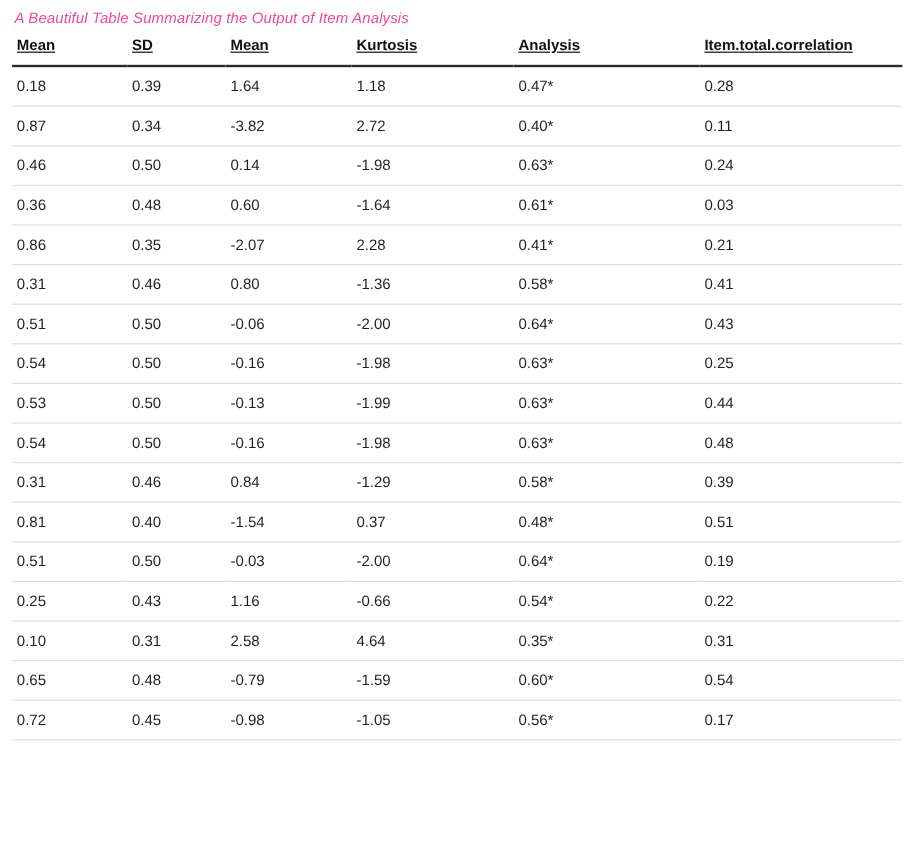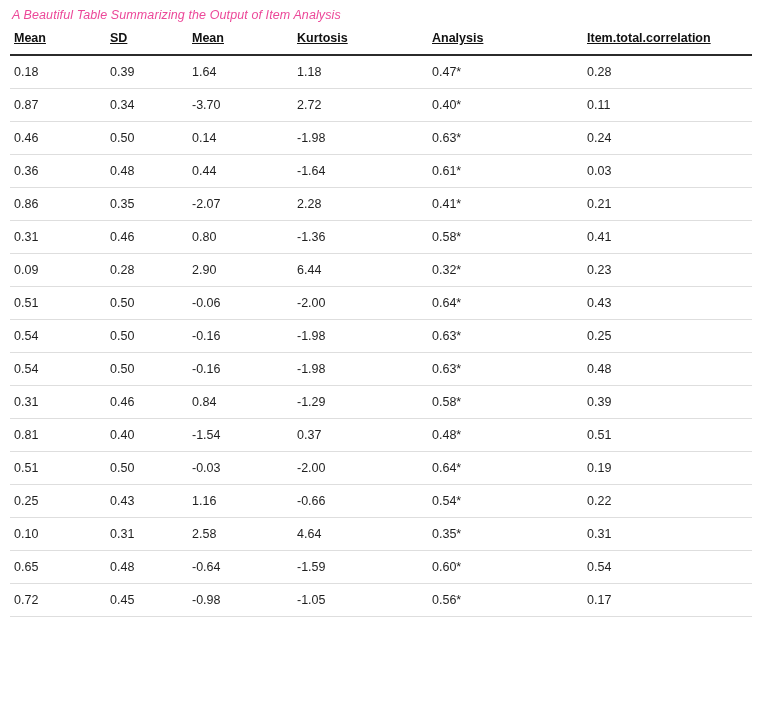--- a/index.html
+++ b/index.html
@@ -91,37 +91,37 @@
         <td>0.18</td>
         <td>0.39</td>
         <td>1.64</td>
         <td>1.18</td>
         <td>0.47*</td>
         <td>0.28</td>
       </tr>
       <tr>
         <td>0.87</td>
         <td>0.34</td>
-        <td>-3.70</td>
+        <td>-3.82</td>
         <td>2.72</td>
         <td>0.40*</td>
         <td>0.11</td>
       </tr>
       <tr>
         <td>0.46</td>
         <td>0.50</td>
         <td>0.14</td>
         <td>-1.98</td>
         <td>0.63*</td>
         <td>0.24</td>
       </tr>
       <tr>
         <td>0.36</td>
         <td>0.48</td>
-        <td>0.44</td>
+        <td>0.60</td>
         <td>-1.64</td>
         <td>0.61*</td>
         <td>0.03</td>
       </tr>
       <tr>
         <td>0.86</td>
         <td>0.35</td>
         <td>-2.07</td>
         <td>2.28</td>
         <td>0.41*</td>
@@ -129,42 +129,42 @@
       </tr>
       <tr>
         <td>0.31</td>
         <td>0.46</td>
         <td>0.80</td>
         <td>-1.36</td>
         <td>0.58*</td>
         <td>0.41</td>
       </tr>
       <tr>
-        <td>0.09</td>
-        <td>0.28</td>
-        <td>2.90</td>
-        <td>6.44</td>
-        <td>0.32*</td>
-        <td>0.23</td>
-      </tr>
-      <tr>
         <td>0.51</td>
         <td>0.50</td>
         <td>-0.06</td>
         <td>-2.00</td>
         <td>0.64*</td>
         <td>0.43</td>
       </tr>
       <tr>
         <td>0.54</td>
         <td>0.50</td>
         <td>-0.16</td>
         <td>-1.98</td>
         <td>0.63*</td>
         <td>0.25</td>
+      </tr>
+      <tr>
+        <td>0.53</td>
+        <td>0.50</td>
+        <td>-0.13</td>
+        <td>-1.99</td>
+        <td>0.63*</td>
+        <td>0.44</td>
       </tr>
       <tr>
         <td>0.54</td>
         <td>0.50</td>
         <td>-0.16</td>
         <td>-1.98</td>
         <td>0.63*</td>
         <td>0.48</td>
       </tr>
       <tr>
@@ -203,21 +203,21 @@
         <td>0.10</td>
         <td>0.31</td>
         <td>2.58</td>
         <td>4.64</td>
         <td>0.35*</td>
         <td>0.31</td>
       </tr>
       <tr>
         <td>0.65</td>
         <td>0.48</td>
-        <td>-0.64</td>
+        <td>-0.79</td>
         <td>-1.59</td>
         <td>0.60*</td>
         <td>0.54</td>
       </tr>
       <tr>
         <td>0.72</td>
         <td>0.45</td>
         <td>-0.98</td>
         <td>-1.05</td>
         <td>0.56*</td>

